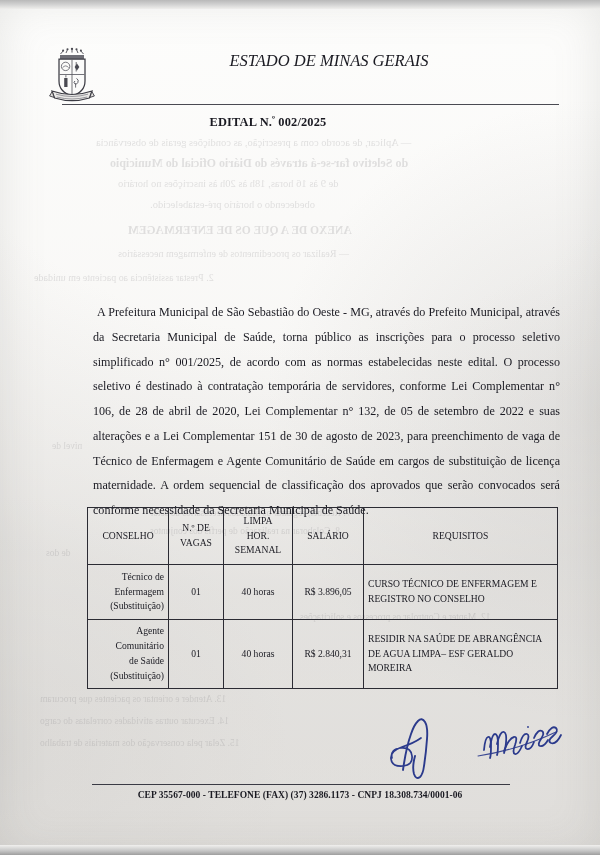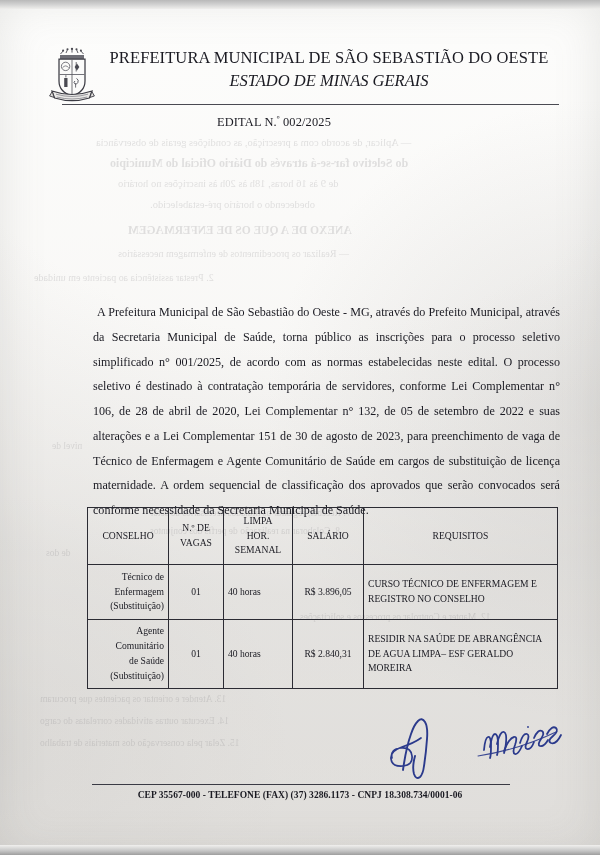--- a/index.html
+++ b/index.html
@@ -70,23 +70,23 @@
   }
   .header-line-2 {
     font-size: 16.5px; margin-top: 3px; font-style: italic;
   }
   .header-rule {
     position: absolute; left: 62px; top: 104px; width: 497px; height: 0;
     border-top: 1.1px solid #4a4a52;
   }
 
   .edital-no {
-    position: absolute; left: 8px; top: 114px; width: 532px;
+    position: absolute; left: 2px; top: 114px; width: 532px;
     text-align: center;
-    font-weight: normal; font-size: 12.4px; letter-spacing: .15px;
+    font-weight: bold; font-size: 12.4px; letter-spacing: .15px;
   }
   .edital-no sup { font-size: .72em; vertical-align: .42em; }
 
   
   .object-block {
     position: absolute; left: 341px; top: 148px; width: 221px;
     font-weight: bold; font-size: 11.6px;
     text-align: justify; text-align-last: left;
     line-height: 2.12;
     letter-spacing: .1px;
@@ -111,21 +111,21 @@
   }
   .tbl td, .tbl th {
     border: 1px solid #2b2b33;
     padding: 3px 4px;
     vertical-align: middle;
     font-weight: normal;
   }
   .tbl thead th { text-align: center; }
   .c-emprego   { width: 72px;  text-align: right; }
   .c-vagas     { width: 46px;  text-align: center; }
-  .c-carga     { width: 60px;  }
+  .c-carga     { width: 60px;  text-align: center; }
   .c-salario   { width: 62px;  text-align: center; }
   .c-requisito { text-align: left; padding-left: 7px; padding-right: 5px; }
   .tbl thead th.c-requisito { text-align: center; padding-left: 4px; }
   .row-cell-h { height: 50px; }
   .row-cell-b { height: 48px; }
   .row-cell-c { height: 62px; }
   .emprego-lines span { display: block; }
 
   
   .sig-wrap {
@@ -197,21 +197,20 @@
         <path d="M6 44 q20 7 40 0 l-2.6 7 q-17.4 5.4 -34.8 0 z" fill="#e9e8e6" stroke="#3c3c44" stroke-width="1.15"></path>
         <path d="M10 47.2 q16 4.6 32 0" stroke="#76767e" stroke-width=".7"></path>
         <path d="M10.8 50 q15.2 4 30.4 0" stroke="#76767e" stroke-width=".7"></path>
         <path d="M6.2 44.4 l-2.6 4.6 l4.4 1.4 z" fill="#dedcd9" stroke="#3c3c44" stroke-width=".9"></path>
         <path d="M45.8 44.4 l2.6 4.6 l-4.4 1.4 z" fill="#dedcd9" stroke="#3c3c44" stroke-width=".9"></path>
       </g>
     </svg>
   </div>
 
   <div class="header-titles">
-    <div class="header-line-1">PREFEITURA MUNICIPAL DE SÃO SEBASTIÃO DO OESTE</div>
     <div class="header-line-2">ESTADO DE MINAS GERAIS</div>
   </div>
   <div class="header-rule"></div>
 
   <div class="edital-no">
     <span>EDITAL N.</span><sup>º</sup><span> 002/2025</span>
   </div>
 
 
   <div class="body-para">A Prefeitura Municipal de São Sebastião do Oeste - MG, através do Prefeito Municipal, através da Secretaria Municipal de Saúde, torna público as inscrições para o processo seletivo simplificado n° 001/2025, de acordo com as normas estabelecidas neste edital. O processo seletivo é destinado à contratação temporária de servidores, conforme Lei Complementar n° 106, de 28 de abril de 2020, Lei Complementar n° 132, de 05 de setembro de 2022 e suas alterações e a Lei Complementar 151 de 30 de agosto de 2023, para preenchimento de vaga de Técnico de Enfermagem e Agente Comunitário de Saúde em cargos de substituição de licença maternidade. A ordem sequencial de classificação dos aprovados que serão convocados será conforme necessidade da Secretaria Municipal de Saúde.</div>

